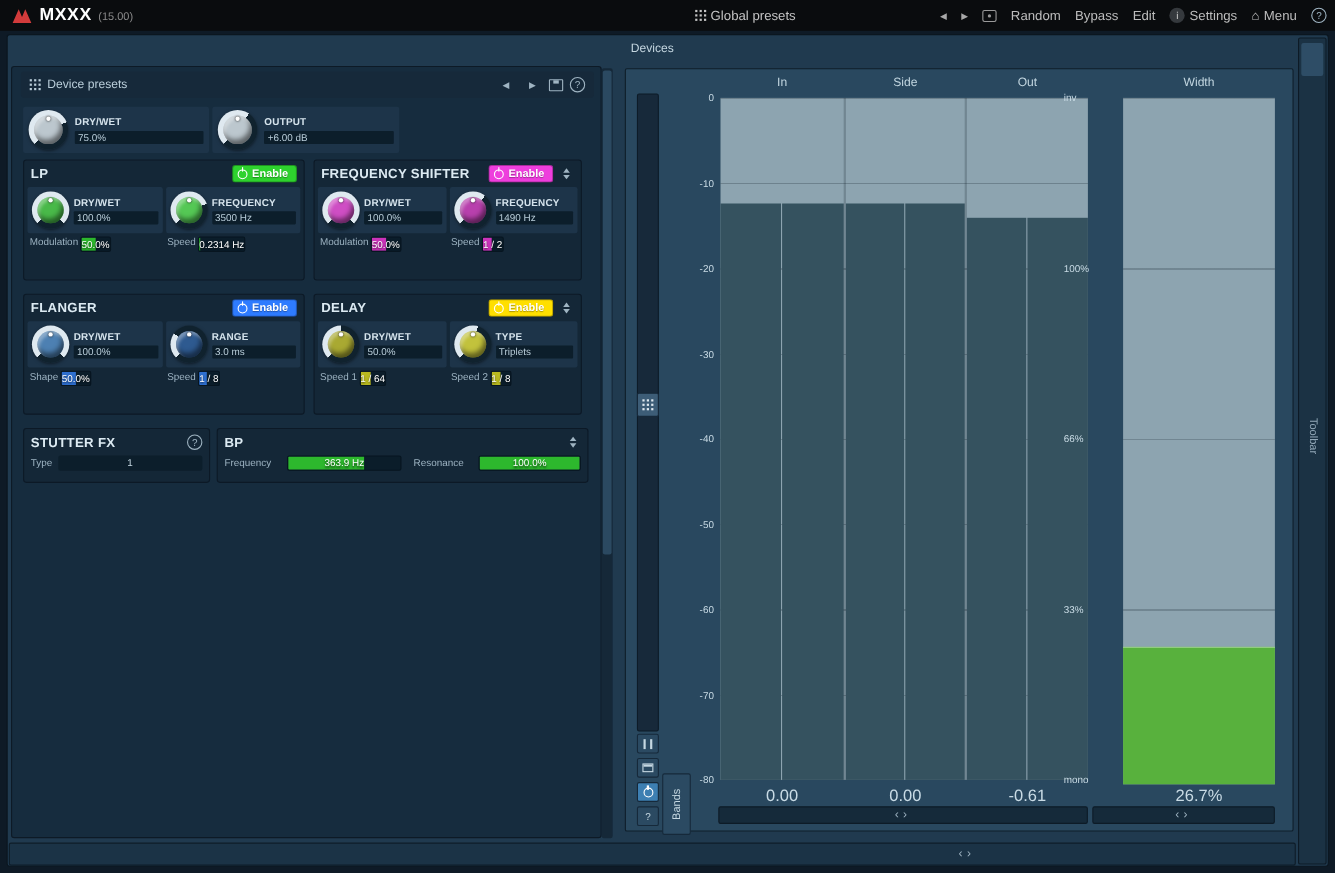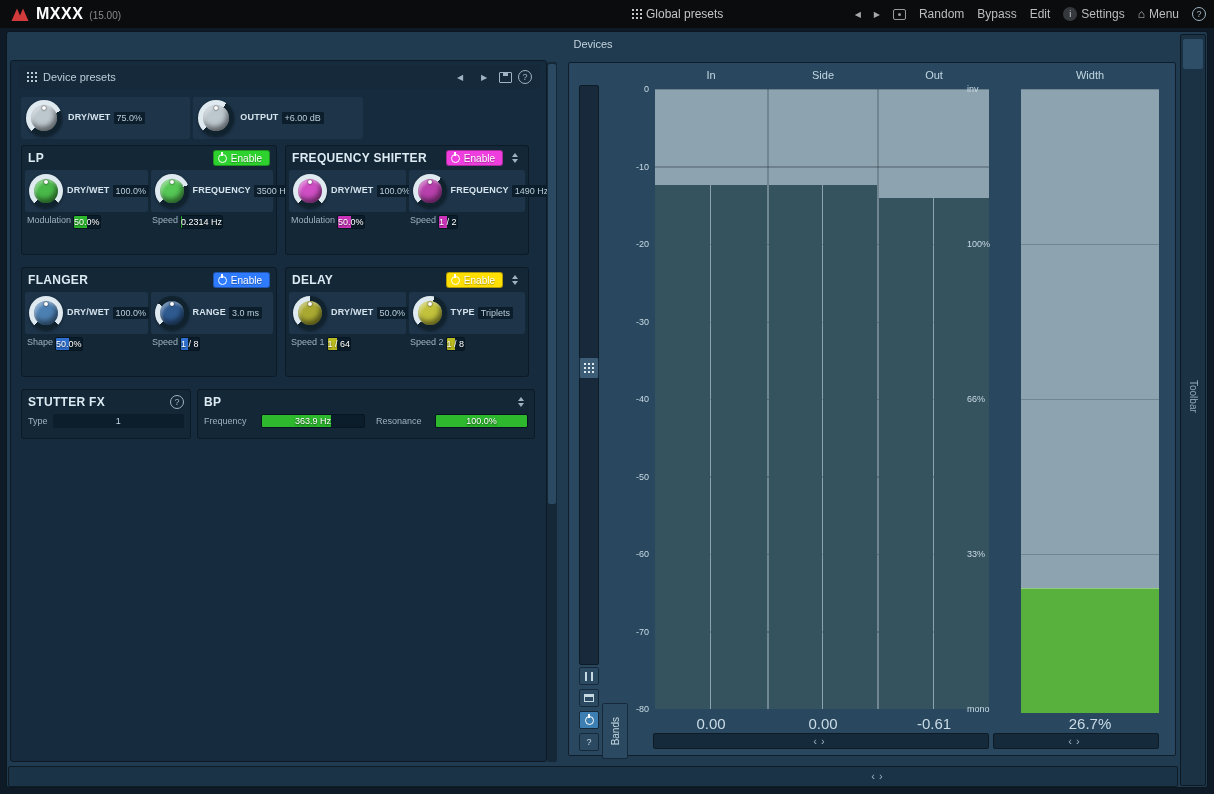--- a/index.html
+++ b/index.html
@@ -49,28 +49,28 @@
 
   .master-row { position:absolute; left:10px; top:36px; width:514px; height:42px; display:grid; grid-template-columns:1fr 1fr 1fr; gap:3px; }
   .master { display:flex; align-items:center; gap:6px; background:#1d3449; border-radius:2px; padding:3px 5px; }
 
   .knob { position:relative; border-radius:50%; background:conic-gradient(from 225deg, #dfe9f0 0 var(--arc,270deg), #10222e var(--arc,270deg) 360deg); box-shadow:0 1px 3px rgba(0,0,0,.5); }
   .knob::before { content:""; position:absolute; inset:5px; border-radius:50%; background:var(--kc,#b9c2c9); box-shadow:inset 2px 3px 3px rgba(255,255,255,.35), inset -2px -4px 5px rgba(0,0,0,.5); }
   .knob::after { content:""; position:absolute; top:6px; left:50%; width:4px; height:4px; margin-left:-2px; border-radius:50%; background:#fff; box-shadow:0 0 2px #000; }
   .k36 { width:36px; height:36px; flex:0 0 36px; }
   .k34 { width:34px; height:34px; flex:0 0 34px; }
 
-  .ktxt { flex:1; display:flex; flex-direction:row; gap:3px; min-width:0; }
+  .ktxt { flex:1; display:flex; flex-direction:column; gap:3px; min-width:0; }
   .klabel { font-size:9px; font-weight:bold; color:#d5e3ec; letter-spacing:.2px; white-space:nowrap; }
   .kval { font-size:9px; color:#b9cdd9; background:#0c1e2b; padding:1px 3px; border-radius:1px; white-space:nowrap; }
 
   .module { position:absolute; background:#142737; border:1px solid #0c1926; border-radius:3px; padding:3px; display:flex; flex-direction:column; gap:3px; }
   .mod-head { display:flex; align-items:center; gap:5px; height:18px; padding:0 3px; }
   .mod-title { flex:1; font-size:12px; font-weight:bold; color:#dceaf2; letter-spacing:.3px; white-space:nowrap; }
-  .enable { display:flex; align-items:center; gap:4px; height:16px; padding:0 7px 0 4px; border-radius:3px; background:var(--c,#555); color:#fff; font-size:10px; font-weight:normal; text-shadow:0 1px 1px rgba(0,0,0,.35); border:1px solid rgba(0,0,0,.3); }
+  .enable { display:flex; align-items:center; gap:4px; height:16px; padding:0 7px 0 4px; border-radius:3px; background:var(--c,#555); color:#fff; font-size:10px; font-weight:bold; text-shadow:0 1px 1px rgba(0,0,0,.35); border:1px solid rgba(0,0,0,.3); }
   .knob-row { display:flex; gap:3px; }
   .kcell { flex:1; display:flex; align-items:center; gap:4px; background:#1d3449; border-radius:2px; padding:4px; min-width:0; }
   .param-row { display:flex; gap:6px; padding:0 2px; }
   .param { flex:1; display:flex; gap:2px; min-width:0; }
   .plabel { font-size:9px; color:#9db3c2; height:10px; white-space:nowrap; }
   .slider { position:relative; height:14px; background:#0b1d2a; border:1px solid #071520; border-radius:2px; overflow:hidden; }
   .slider .fill { position:absolute; left:0; top:0; bottom:0; }
   .slider .sval { position:relative; z-index:1; display:block; text-align:center; font-size:9px; line-height:12px; color:#fff; text-shadow:0 1px 2px rgba(0,0,0,.75); white-space:nowrap; }
   .inline-row { display:flex; align-items:center; gap:5px; padding:0 3px; }
   .valcell { flex:1; height:14px; background:#0c1e2b; border-radius:2px; text-align:center; font-size:9px; color:#c6d8e2; line-height:14px; }

